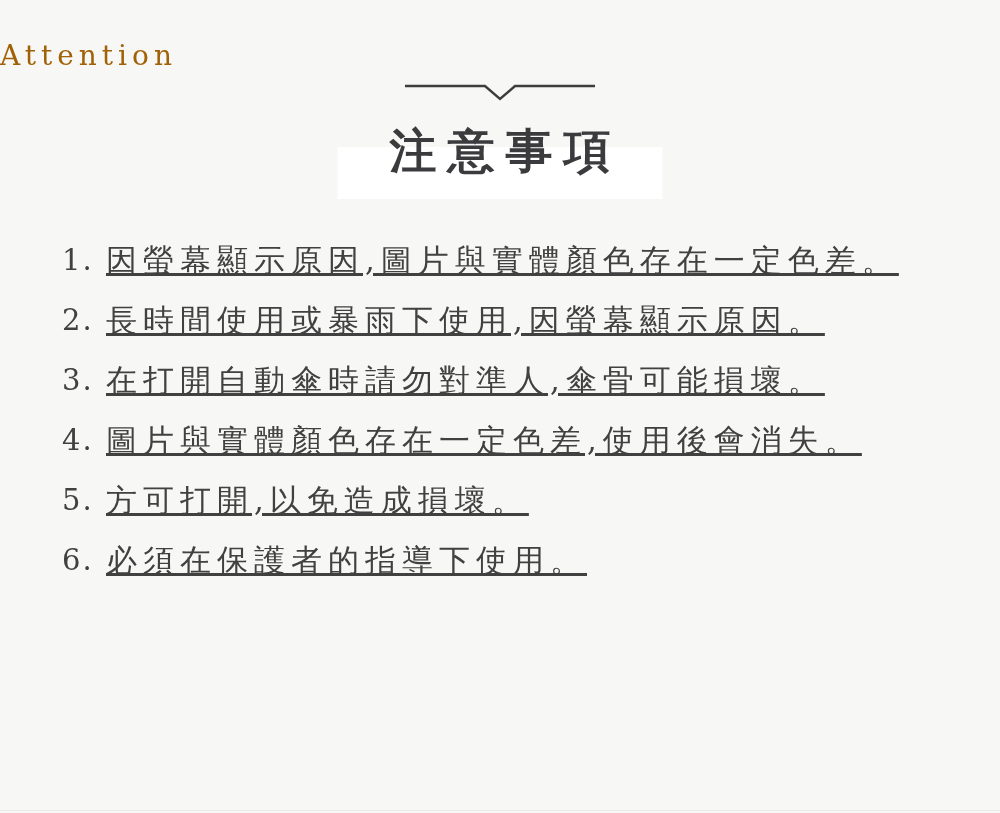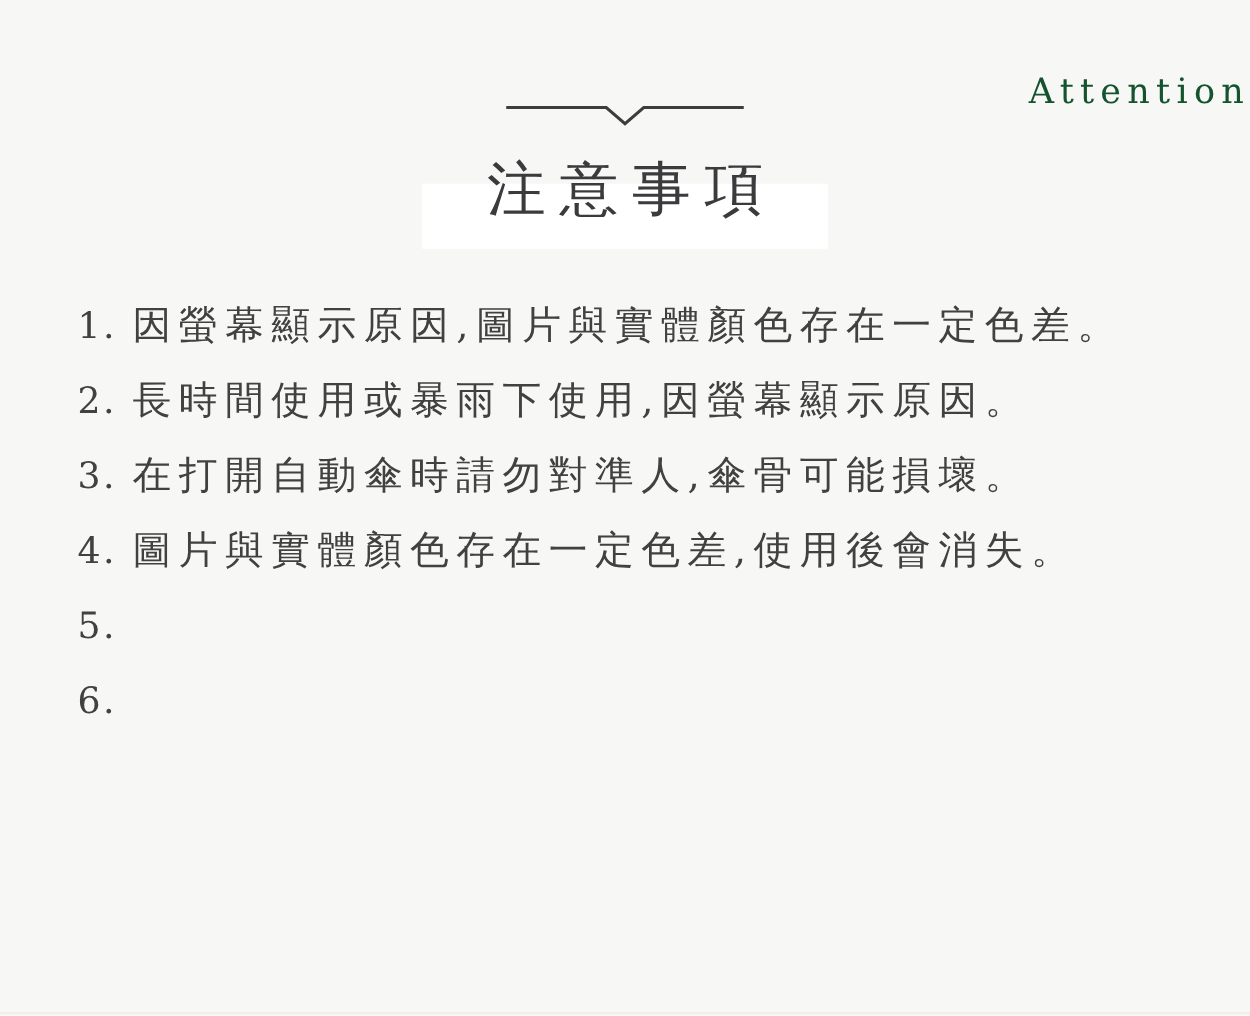--- a/index.html
+++ b/index.html
@@ -9,27 +9,27 @@
     width: 1000px;
     height: 813px;
     overflow: hidden;
     background: var(--page-bg, #f7f7f5);
     color: var(--text-color, #3f3f3f);
     font-family: "DejaVu Serif", "Liberation Serif", serif;
   }
 
   .eyebrow {
     position: absolute;
-    top: 56px;
+    top: 39px;
     left: 0;
     width: 100%;
-    text-align: right;
+    text-align: left;
     font-size: 28px;
     letter-spacing: 5px;
-    color: #14532d;
+    color: #a16207;
   }
 
   .divider {
     position: absolute;
     top: 84px;
     left: 50%;
     transform: translateX(-50%);
     width: 192px;
     height: 18px;
   }
@@ -47,21 +47,21 @@
     left: 50%;
     transform: translateX(-50%);
     width: 325px;
     height: 52px;
     background: var(--highlight, #ffffff);
   }
   .title {
     position: relative;
     display: inline-block;
     font-size: 47px;
-    font-weight: normal;
+    font-weight: bold;
     letter-spacing: 11px;
     padding-left: 11px; 
     color: #3b3b3e;
   }
 
   .notes {
     position: absolute;
     top: 230px;
     left: 62px;
     right: 36px;
@@ -71,21 +71,21 @@
     align-items: flex-start;
   }
   .note-number {
     flex: 0 0 44px;
     width: 44px;
     line-height: 60px;
     font-size: 29px;
     letter-spacing: 2px;
     color: #414141;
   }
-  .note-body { flex: 1 1 auto; }
+  .note-body { flex: 1 1 auto; text-decoration: underline; }
   .note-line {
     line-height: 60px;
     font-size: 31px;
     letter-spacing: 6px;
     white-space: nowrap;
     color: #414141;
   }
 
   .bottom-rule {
     position: absolute;
@@ -135,23 +135,25 @@
   <div class="note-item">
     <span class="note-number">4.</span>
     <div class="note-body">
         <div class="note-line">圖片與實體顏色存在一定色差,使用後會消失。</div>
       </div>
   </div>
 
   <div class="note-item">
     <span class="note-number">5.</span>
     <div class="note-body">
+        <div class="note-line">方可打開,以免造成損壞。</div>
       </div>
   </div>
 
   <div class="note-item">
     <span class="note-number">6.</span>
     <div class="note-body">
+        <div class="note-line">必須在保護者的指導下使用。</div>
       </div>
   </div>
 </div>
 
 <div class="bottom-rule"></div>
 
 </body></html>

